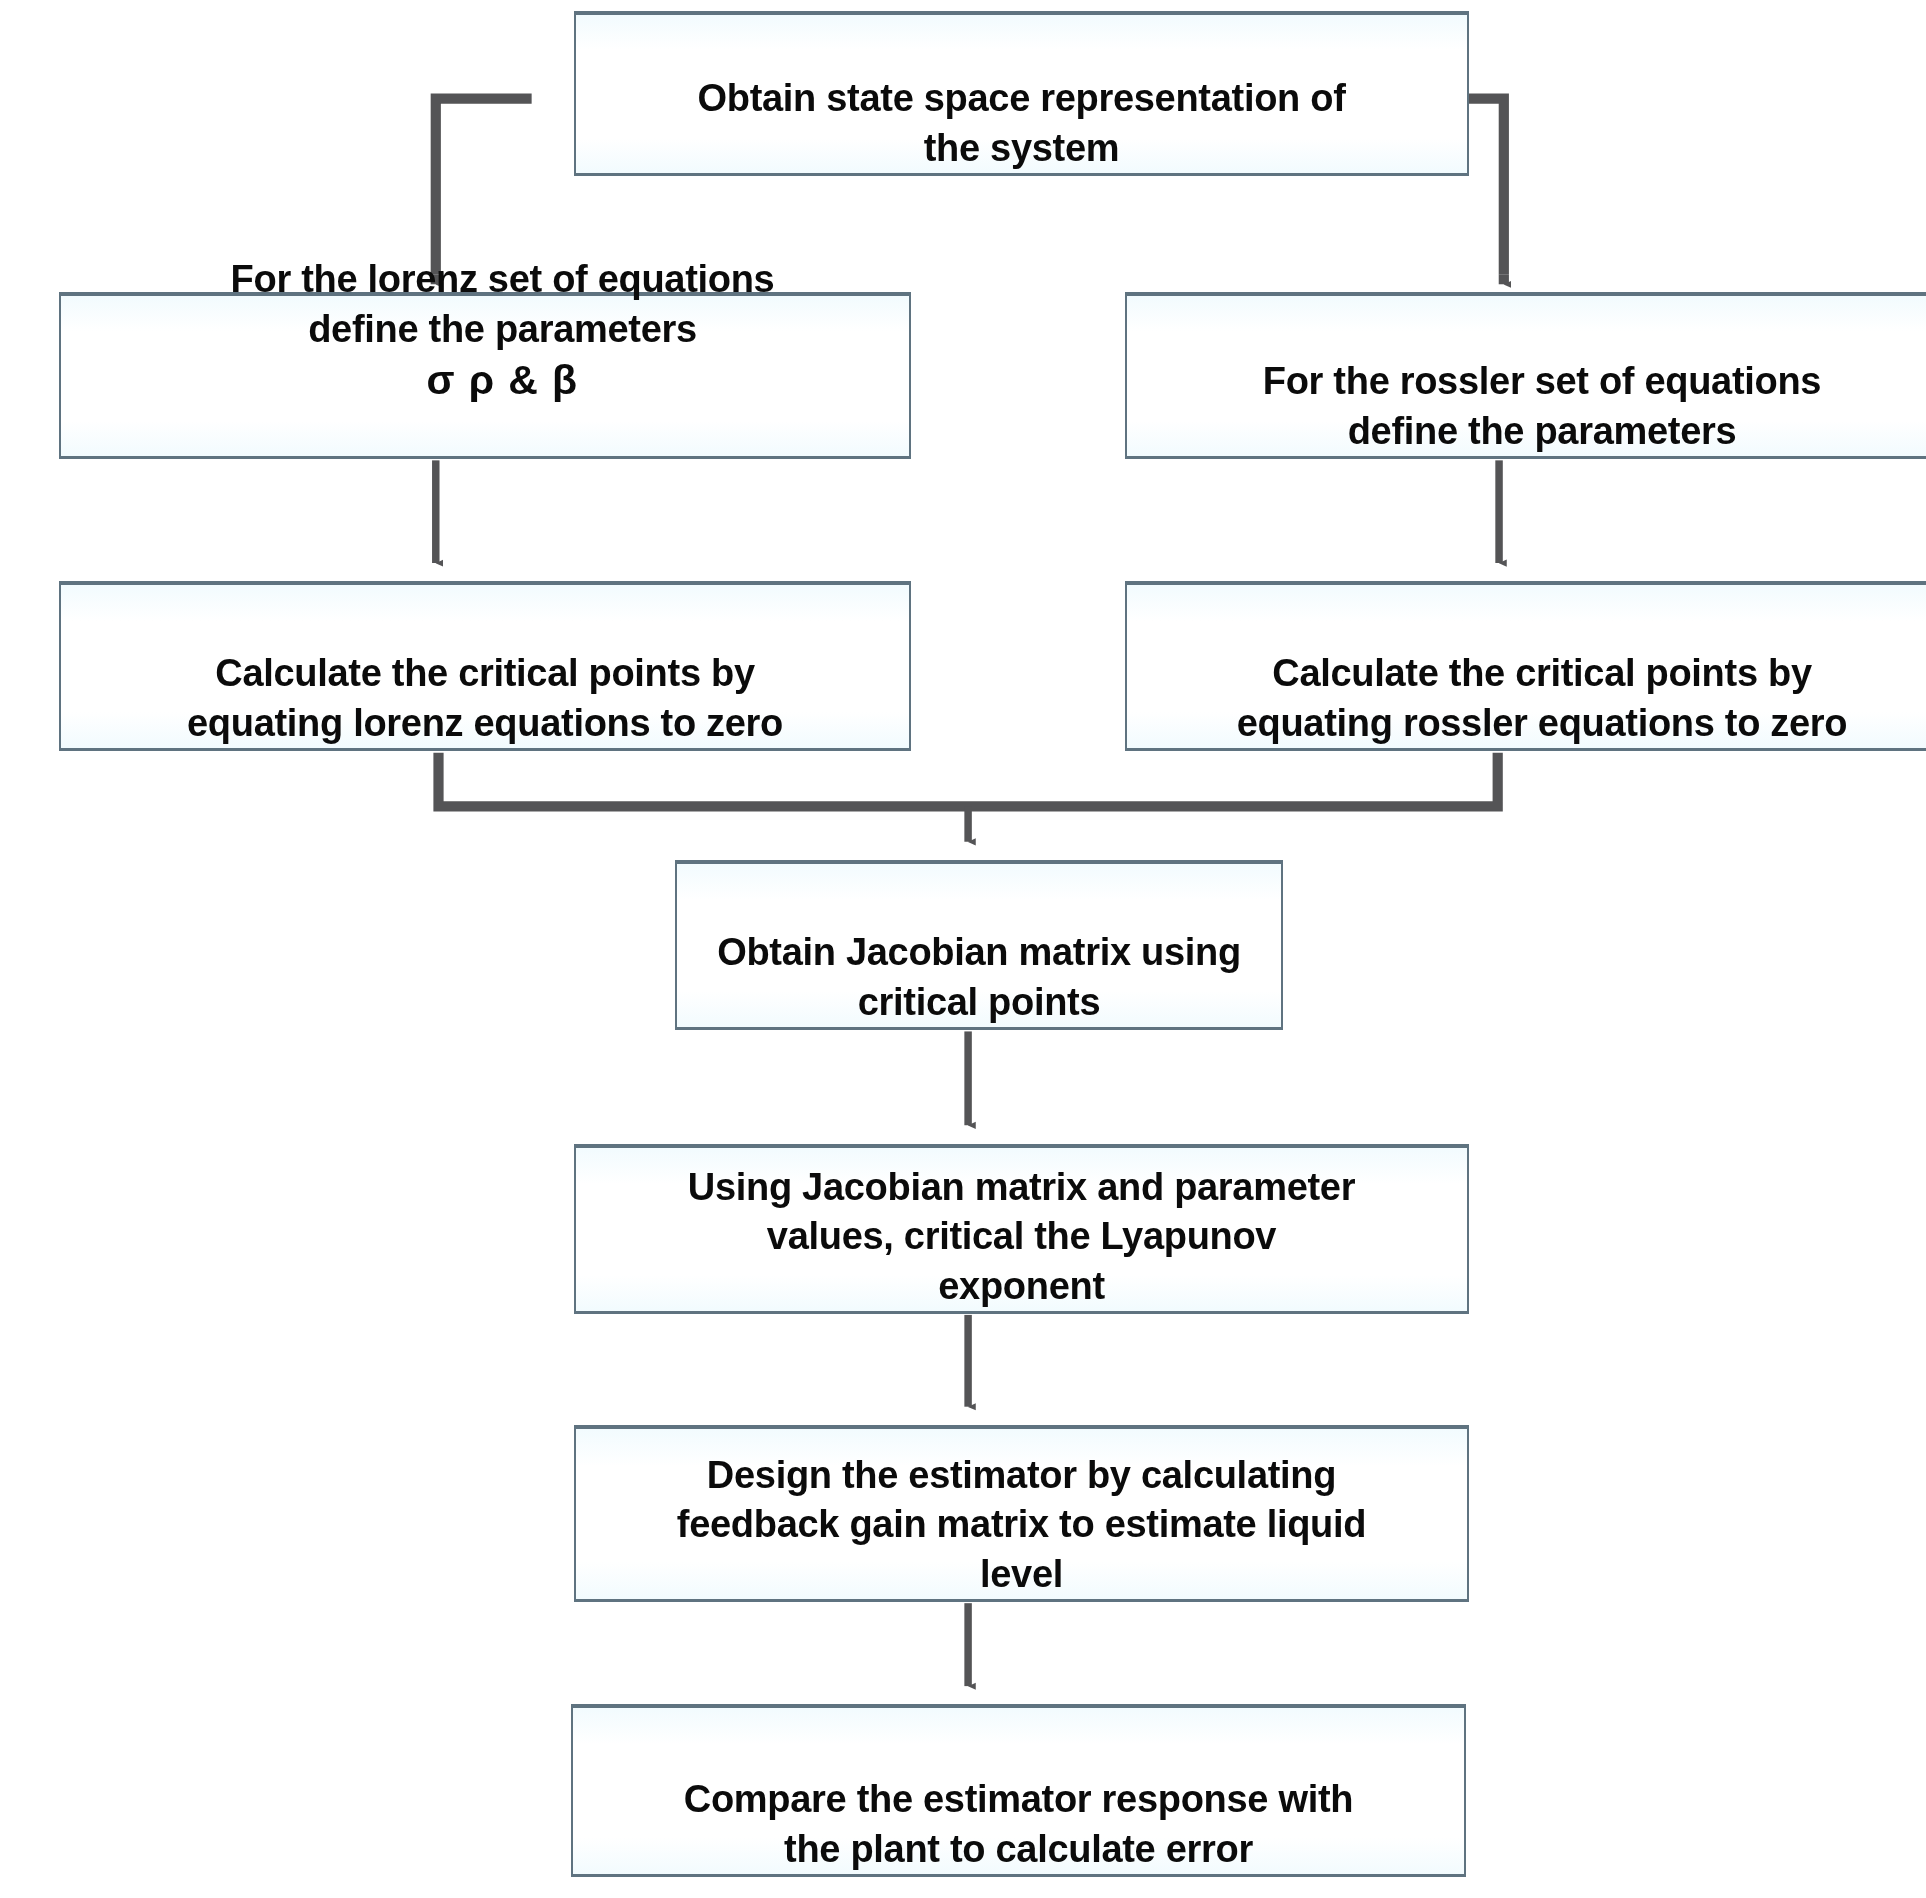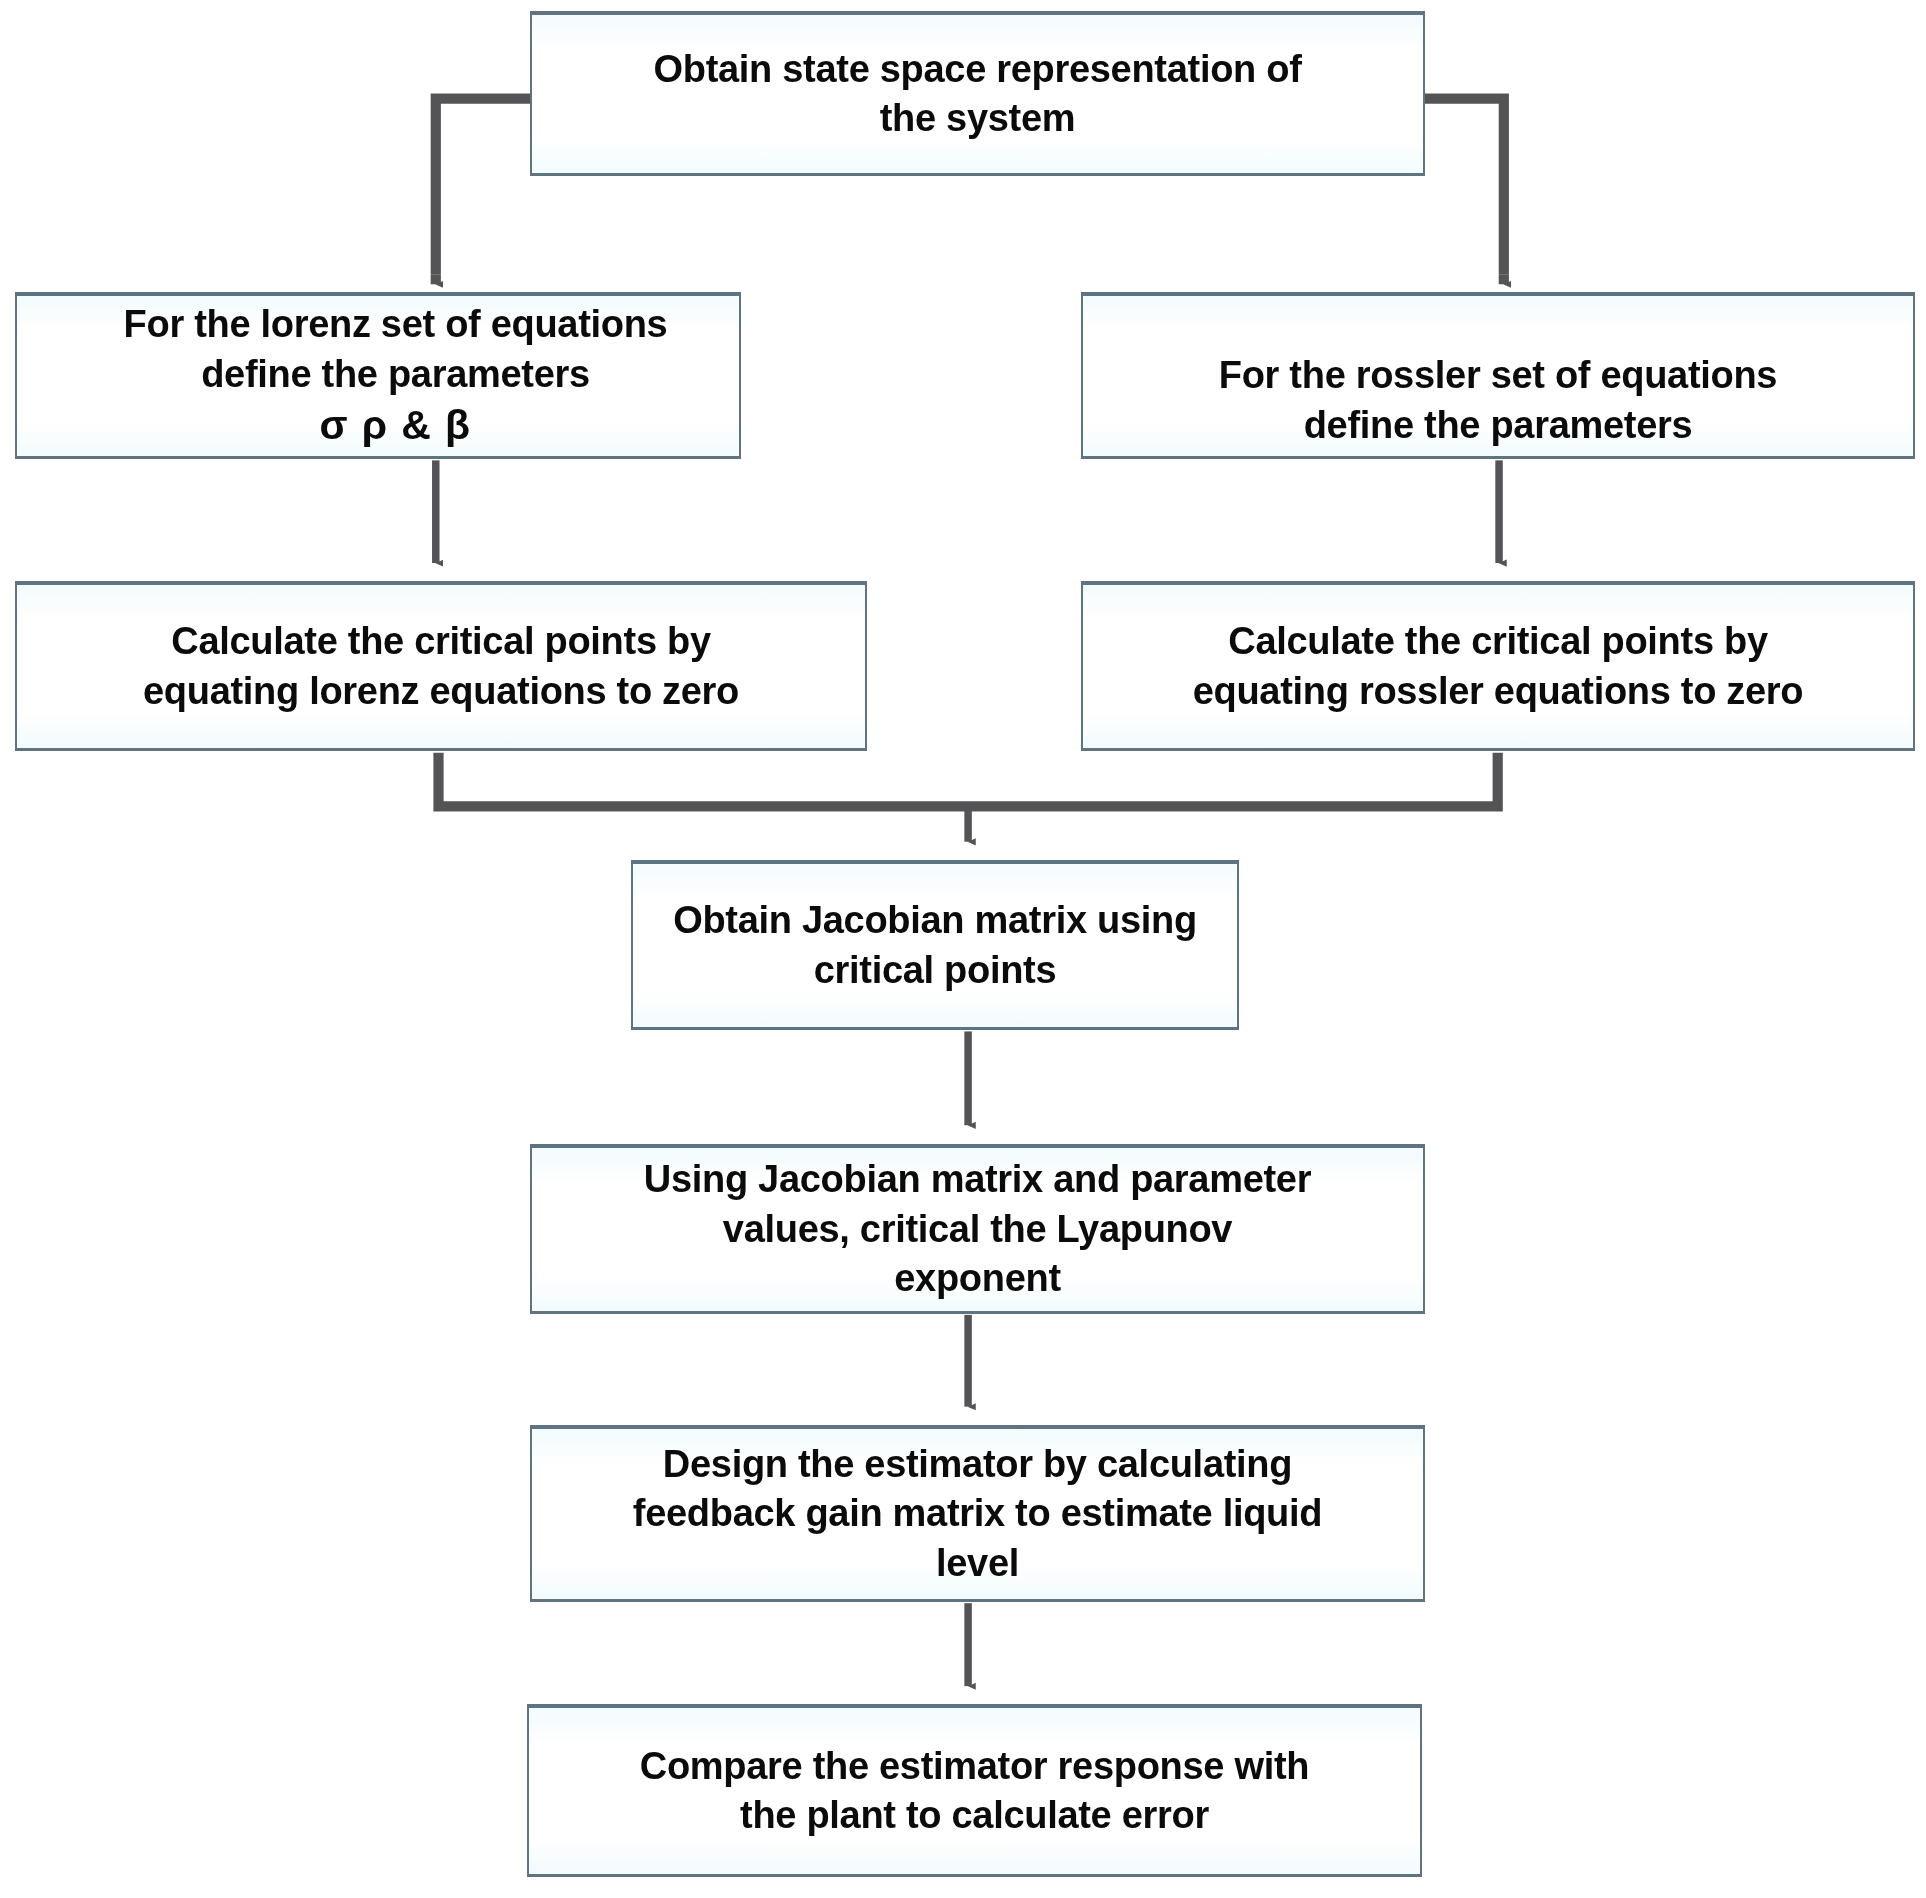--- a/index.html
+++ b/index.html
@@ -24,23 +24,24 @@
     pointer-events: none;
   }
   .node {
     position: absolute;
     box-sizing: border-box;
     background: linear-gradient(180deg, #f2fbfe 0%, #ffffff 22%, #ffffff 78%, #f2fbfe 100%);
     border: 2px solid #5f7380;
     border-top-width: 4.8px;
     border-bottom-width: 3.4px;
     display: flex;
-    align-items: center;
+    align-items: flex-end;
     justify-content: center;
     z-index: 2;
+    margin-left: 44px;
   }
   .node-text {
     width: 100%;
     text-align: center;
     font-weight: bold;
     font-size: 38px;
     line-height: 1.30;
     color: #0b0b0b;
     letter-spacing: -0.3px;
     padding: 0 9.5px;
@@ -100,21 +101,21 @@
     <g>
       <path d="M 1424 2358 L 1424 2480" stroke="#545456" stroke-width="11" fill="none" marker-end="url(#arrow)"></path>
     </g>
   </svg>
 
   <div class="node" style="left:530px; top:11px; width:895px; height:165px;">
     <div class="node-text">Obtain state space representation of
 the system</div>
   </div>
 
-  <div class="node" style="left:15px; top:292px; width:726px; height:167px;padding-left:35px;">
+  <div class="node" style="left:15px; top:292px; width:852px; height:167px;padding-left:35px;">
     <div class="node-text">
       <span>For the lorenz set of equations
 define the parameters</span>
       <span class="params">σ ρ &amp; β</span>
     </div>
   </div>
 
   <div class="node" style="left:1081px; top:292px; width:834px; height:167px;">
     <div class="node-text">
       <span>For the rossler set of equations

